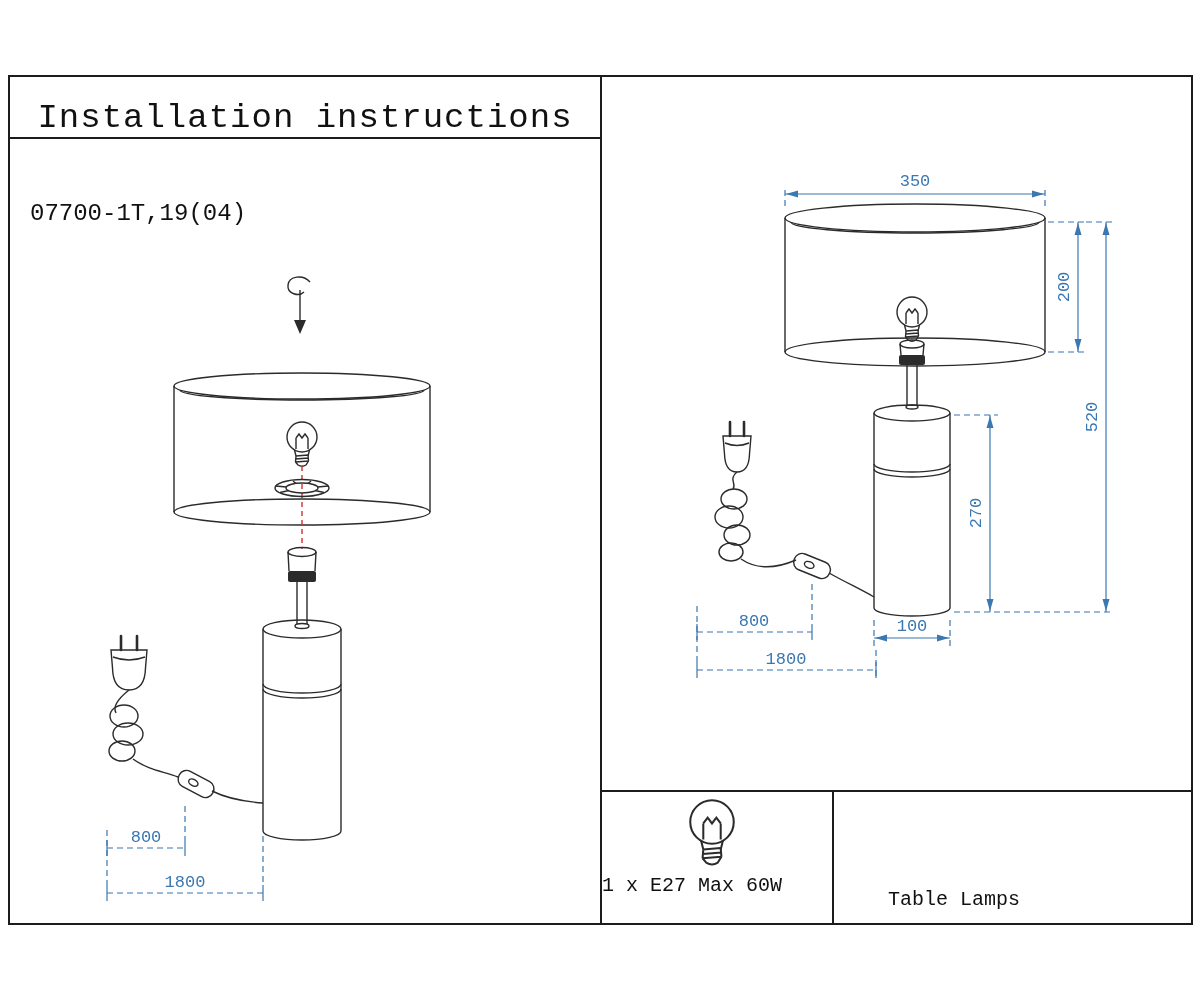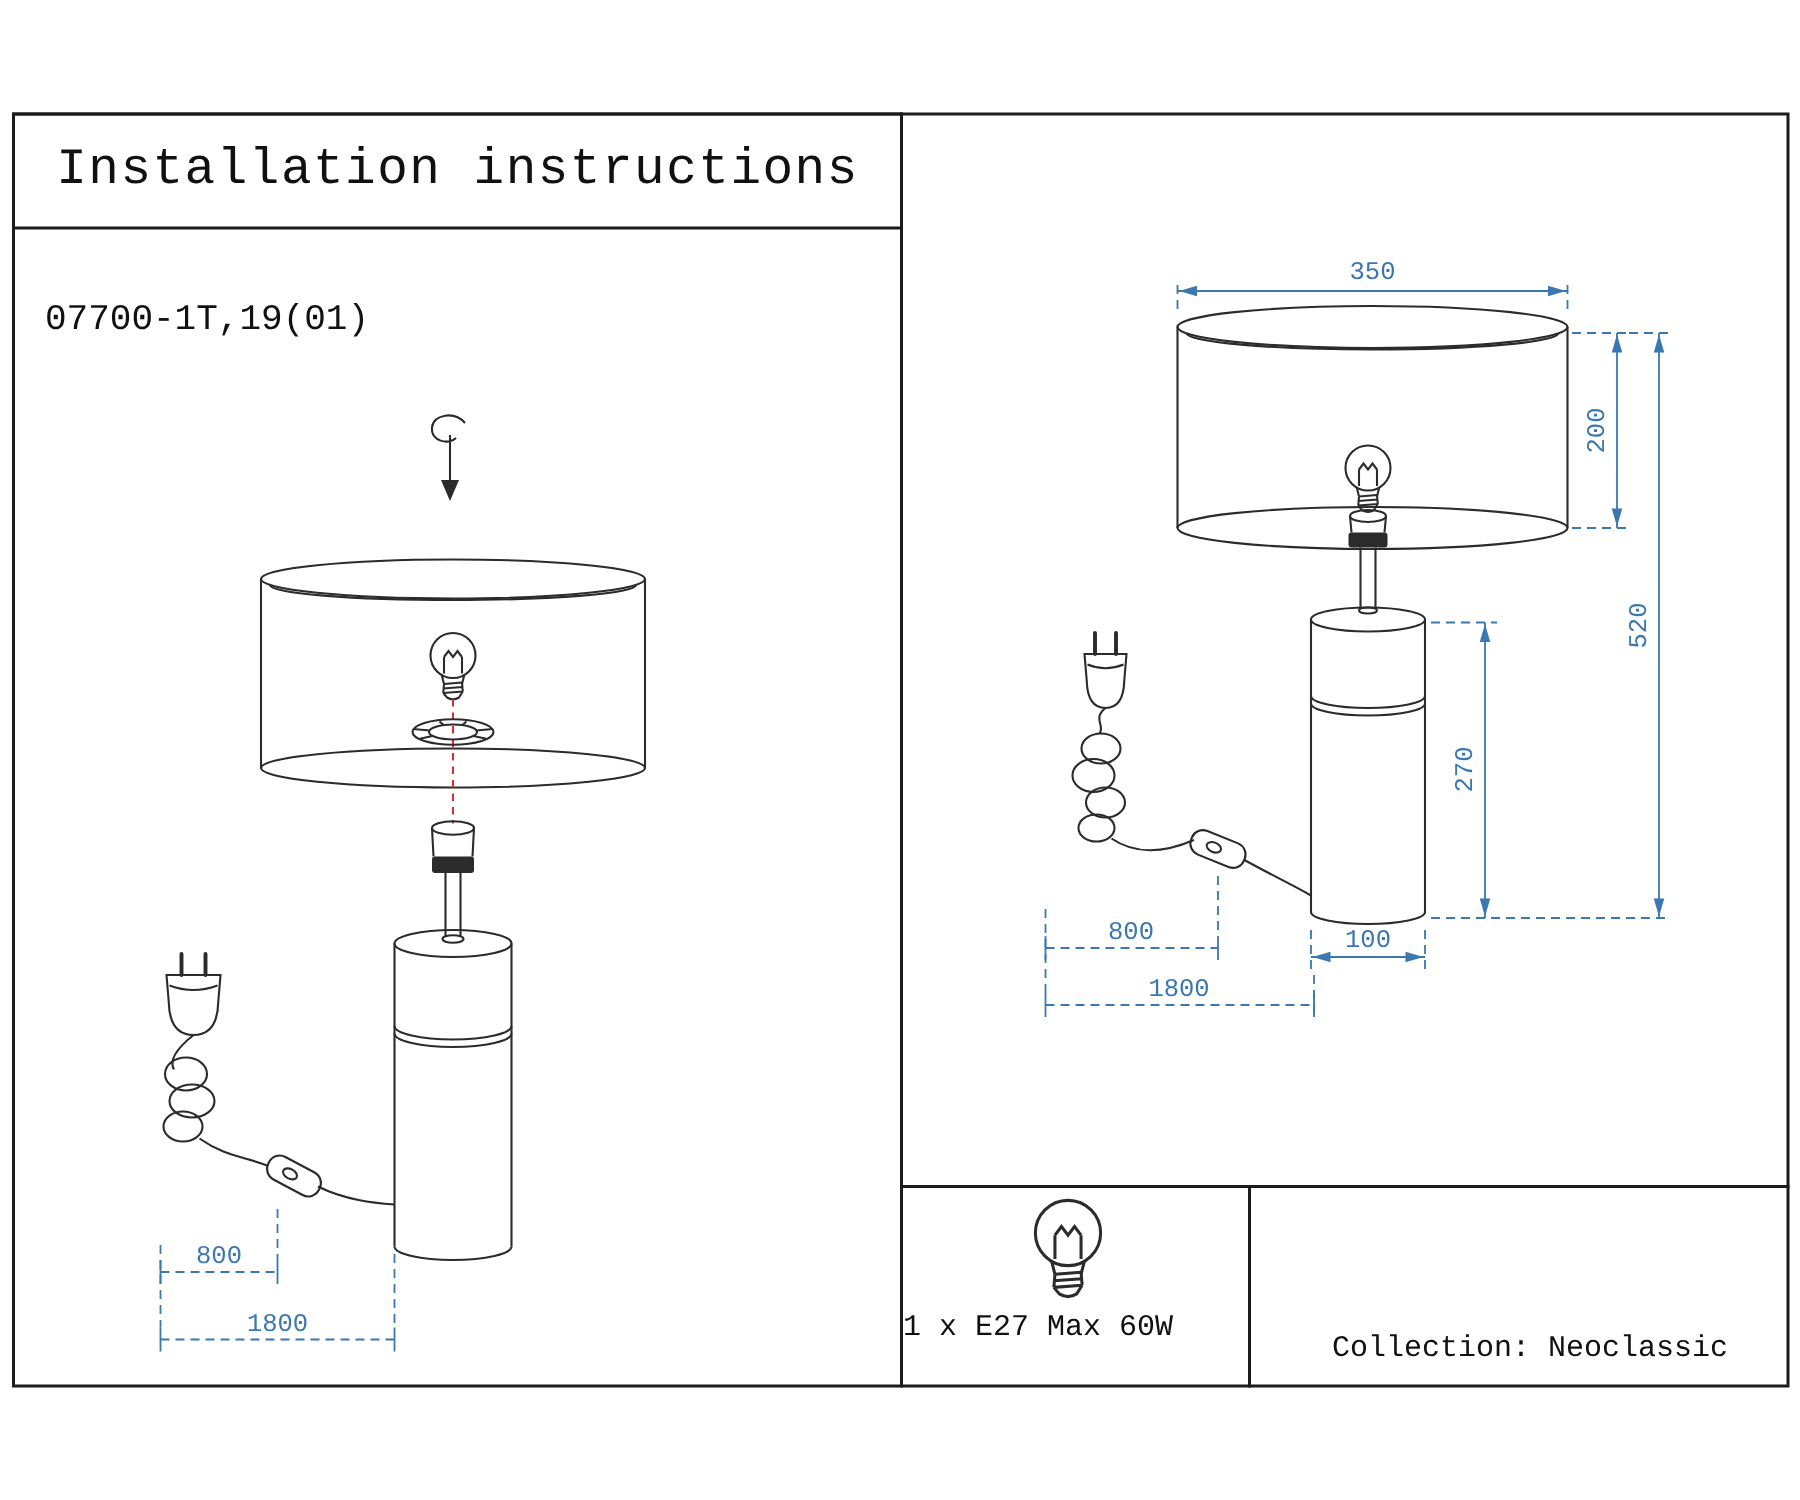--- a/index.html
+++ b/index.html
@@ -1,22 +1,22 @@
 <!DOCTYPE html>
 <html><head>
 <meta charset="utf-8">
 <style>
   * { margin:0; padding:0; box-sizing:border-box; }
   html,body { width:1200px; height:1000px; background:#ffffff; }
   body { position:relative; font-family:"Liberation Mono", monospace; color:#151515; }
   .frame { position:absolute; border:2px solid #1c1c1c; }
   .vline { position:absolute; width:2px; background:#1c1c1c; }
   .hline { position:absolute; height:2px; background:#1c1c1c; }
-  .title-box { position:absolute; left:8px; top:75px; width:594px; height:78px;
-               border:2px solid #1c1c1c; display:flex; align-items:center; justify-content:center; }
+  .title-box { position:absolute; left:8px; top:75px; width:594px; height:64px;
+               border:2px solid #1c1c1c; display:flex; align-items:flex-end; justify-content:center; }
   .title-text { font-size:34px; letter-spacing:1px; color:#111; }
   .model-text { position:absolute; left:30px; top:200px; font-size:24px; color:#111; }
   .spec-bulb-label { position:absolute; left:602px; top:874px; width:230px; text-align:left;
                      font-size:20px; color:#111; white-space:pre; }
   .spec-right { position:absolute; left:888px; top:802px; font-size:20px; line-height:39px;
                 color:#111; white-space:pre; }
   svg.drawing { position:absolute; left:0; top:0; }
   .ln  { fill:none; stroke:#2b2b2b; stroke-width:1.4; }
   .lnb { fill:none; stroke:#2b2b2b; stroke-width:2.6; stroke-linecap:round; }
   .lnf { fill:#2b2b2b; stroke:none; }
@@ -30,21 +30,21 @@
 <body>
 
 <div class="frame" style="left:8px; top:75px; width:1185px; height:850px;"></div>
 <div class="title-box">
   <span class="title-text">Installation instructions</span>
 </div>
 <div class="vline" style="left:600px; top:75px; height:850px;"></div>
 <div class="hline" style="left:600px; top:790px; width:593px;"></div>
 <div class="vline" style="left:832px; top:790px; height:135px;"></div>
 
-<div class="model-text">07700-1T,19(01)</div>
+<div class="model-text">07700-1T,19(04)</div>
 
 <svg class="drawing" width="1200" height="1000" viewBox="0 0 1200 1000">
   <defs>
     <g id="bulb-sym">
       <circle cx="0" cy="0" r="15" class="ln"></circle>
       <path class="ln" d="M-6 12 V1 M6 12 V1 M-6 1 L-3 -3 L0 1 L3 -3 L6 1"></path>
       <path class="ln" d="M-7.5 13 L-6 19 M7.5 13 L6 19"></path>
       <path class="ln" d="M-6 19 L6 18 M-6.5 22 L6.5 21 M-6.5 25 L6.5 24 M-6 19 L-6.5 25 M6 18 L6.5 24"></path>
       <path class="ln" d="M-6.5 25 L-4 28 Q0 30.5 4 28 L6.5 24"></path>
     </g>
@@ -231,16 +231,15 @@
     </g>
   </g>
 
   <g>
     <use href="#bulb-sym" transform="translate(712,822) scale(1.45)"></use>
   </g>
 </svg>
 
 <div class="spec-bulb-label">1 x E27 Max 60W</div>
 <div class="spec-right">
-  <div>Collection: Neoclassic</div>
   <div>Table Lamps</div>
   
 </div>
 
 </body></html>

